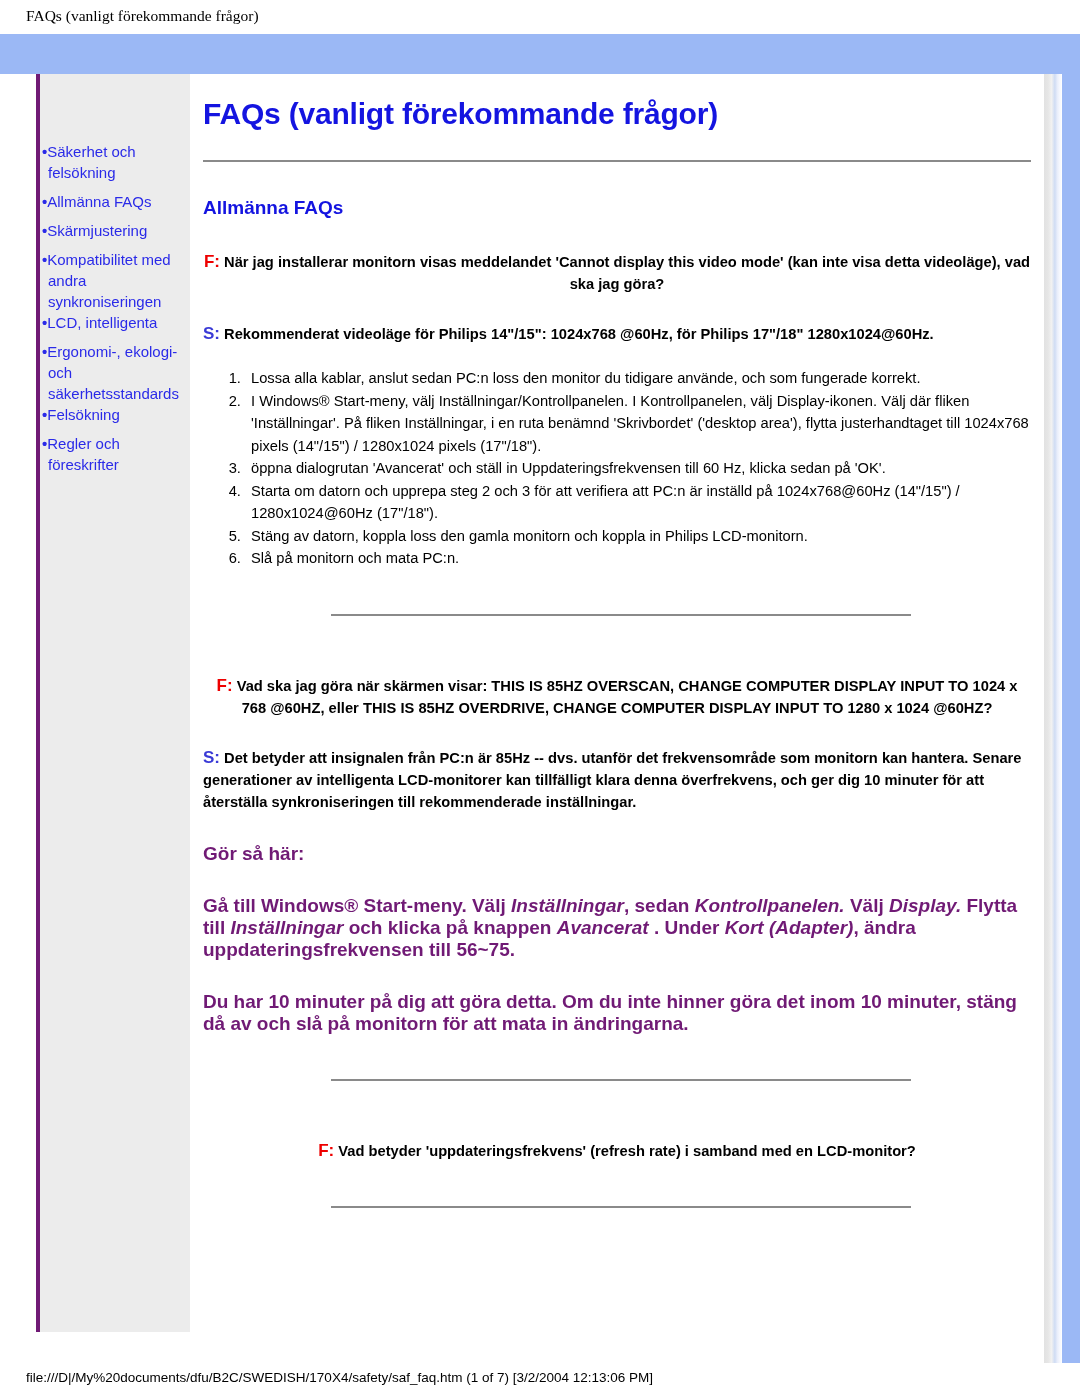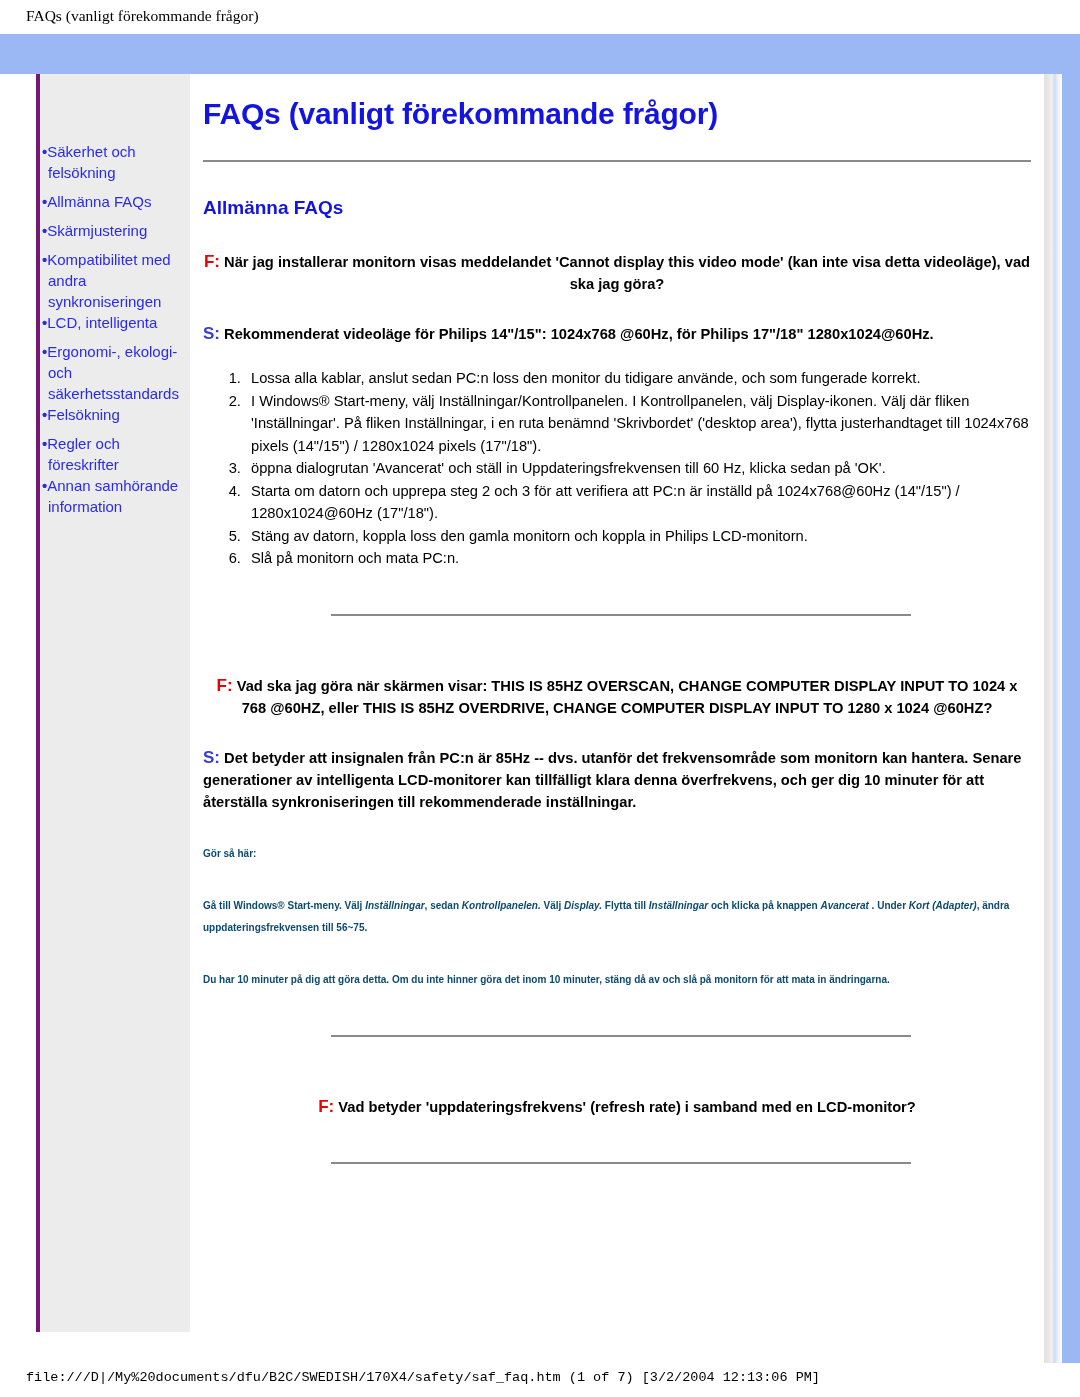--- a/index.html
+++ b/index.html
@@ -143,24 +143,24 @@
   }
   p.aline {
     margin: 28px 0 0 0;
     font-size: 14.7px;
     font-weight: bold;
     line-height: 22px;
     color: #000;
   }
   p.plain {
     margin: 30px 0 0 0;
-    font-size: 10px;
+    font-size: 19px;
     font-weight: bold;
     line-height: 22px;
-    color: #0c4a6e;
+    color: #701a75;
   }
   .q-marker {
     color: #ee0000;
     font-weight: bold;
     font-size: 17px;
   }
   .a-marker {
     color: #3a3ad6;
     font-weight: bold;
     font-size: 17px;
@@ -185,21 +185,21 @@
   
   .footer {
     position: absolute;
     left: 0;
     top: 1363px;
     width: 1080px;
     height: 34px;
     background: #ffffff;
     padding: 7px 0 0 26px;
     box-sizing: border-box;
-    font-family: Liberation Mono, monospace;
+    font-family: Liberation Sans, sans-serif;
     font-size: 13.5px;
     color: #000;
     white-space: nowrap;
   }
 </style>
 </head>
 <body>
 
 <div class="print-header">FAQs (vanligt förekommande frågor)</div>
 
@@ -211,21 +211,20 @@
   <nav class="sidebar">
     <ul class="nav-list">
       <li class="nav-item"><span class="bullet">•</span><span>Säkerhet och felsökning</span></li>
       <li class="nav-item"><span class="bullet">•</span><span>Allmänna FAQs</span></li>
       <li class="nav-item"><span class="bullet">•</span><span>Skärmjustering</span></li>
       <li class="nav-item tight"><span class="bullet">•</span><span>Kompatibilitet med andra synkroniseringen</span></li>
       <li class="nav-item"><span class="bullet">•</span><span>LCD, intelligenta</span></li>
       <li class="nav-item tight"><span class="bullet">•</span><span>Ergonomi-, ekologi- och säkerhetsstandards</span></li>
       <li class="nav-item"><span class="bullet">•</span><span>Felsökning</span></li>
       <li class="nav-item tight"><span class="bullet">•</span><span>Regler och föreskrifter</span></li>
-      <li class="nav-item"><span class="bullet">•</span><span>Annan samhörande information</span></li>
     </ul>
   </nav>
 
   <main class="content">
 
     <h1 class="page-title">FAQs (vanligt förekommande frågor)</h1>
 
     <hr class="rule-wide">
 
     <h2 class="section-title">Allmänna FAQs</h2>

